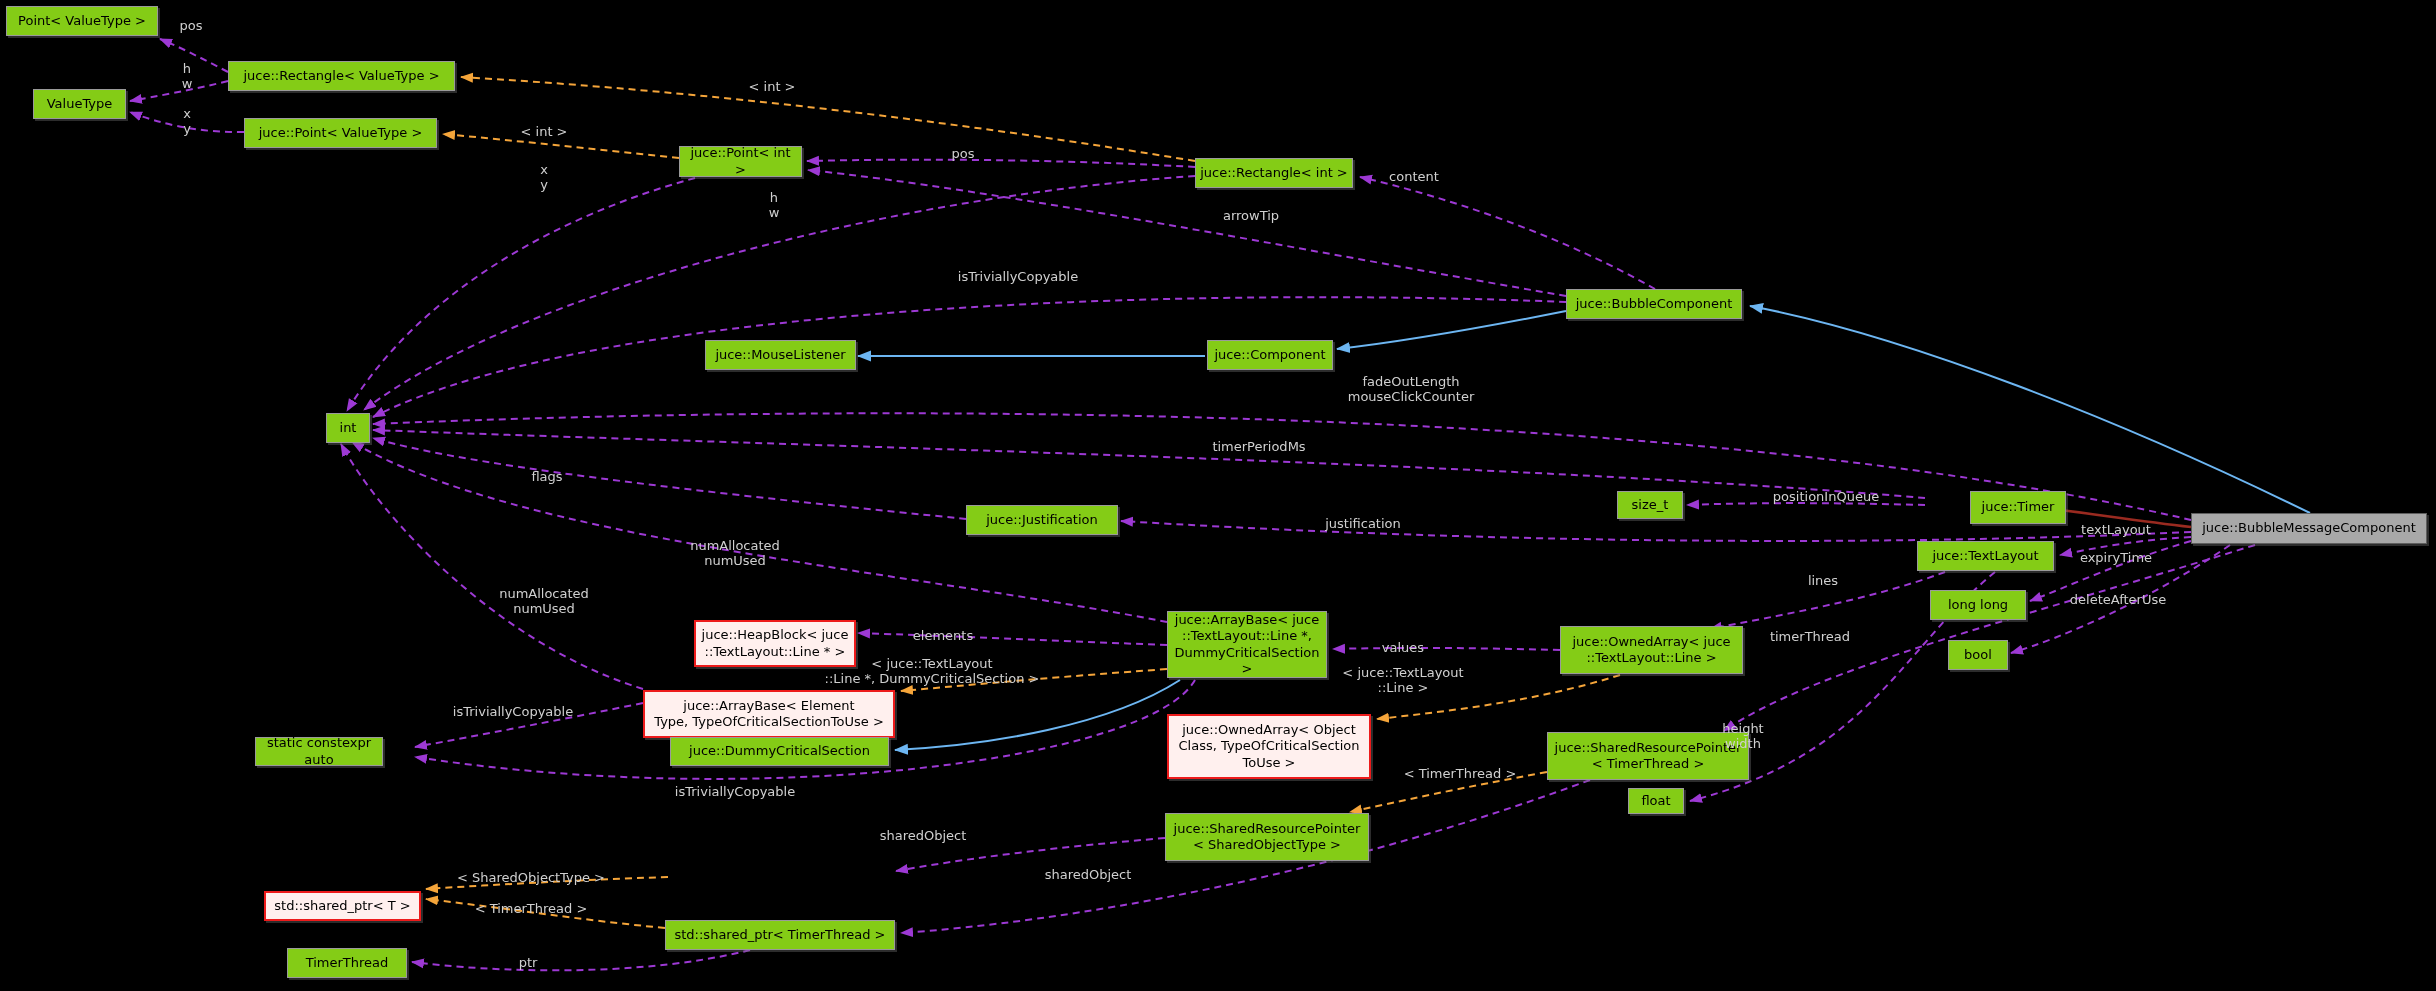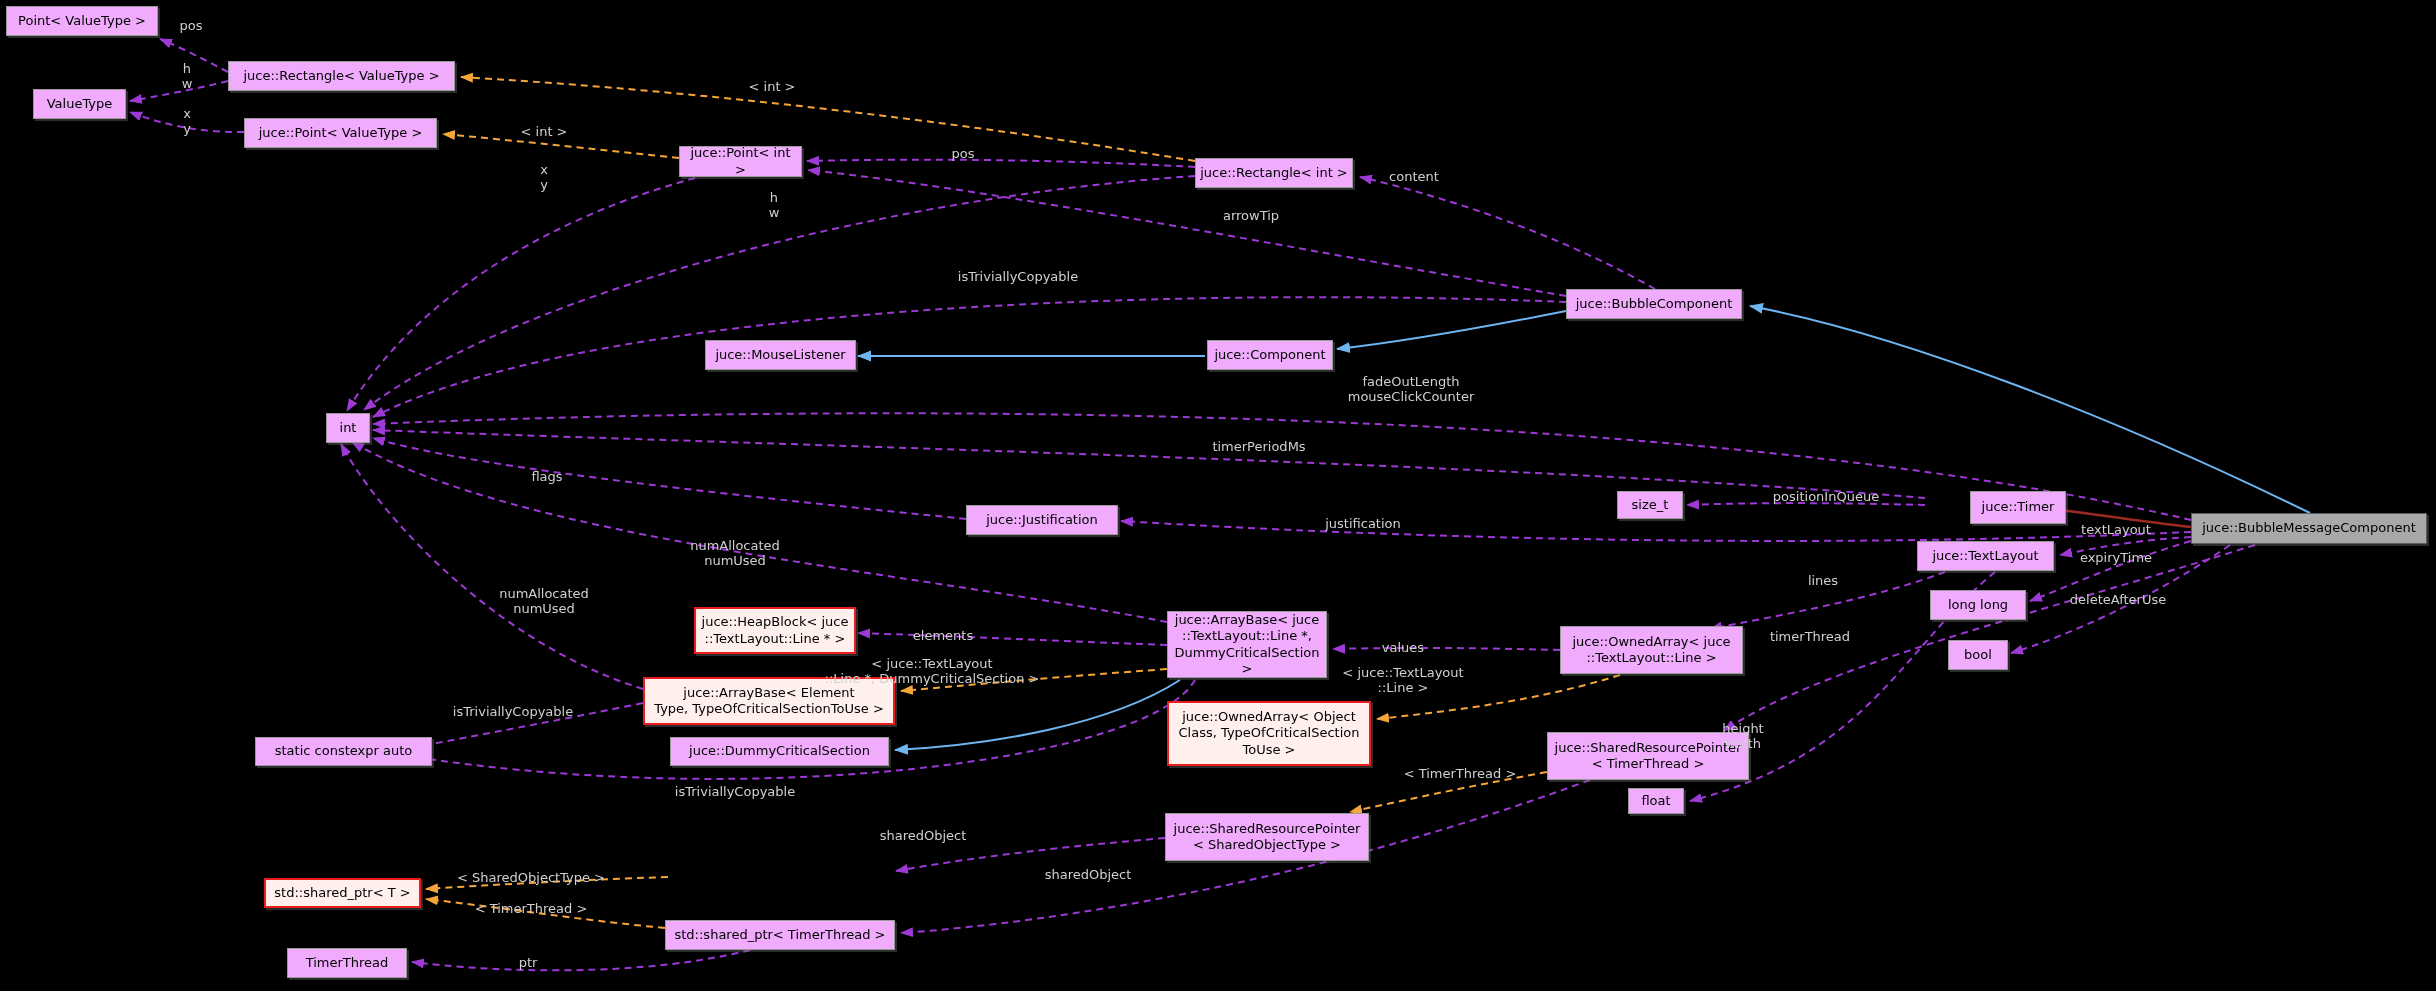--- a/index.html
+++ b/index.html
@@ -1,23 +1,23 @@
 <!DOCTYPE html>
 <html><head>
 <meta charset="utf-8">
 <style>
   html,body{margin:0;padding:0;background:#000;}
   #canvas{position:relative;width:2436px;height:991px;background:#000;overflow:hidden;
           font-family:"DejaVu Sans","Liberation Sans",sans-serif;}
   #edges{position:absolute;left:0;top:0;z-index:1;}
   .node{position:absolute;z-index:2;display:flex;align-items:center;justify-content:center;
-        background:#f0abfc;color:#000;border:1.5px solid #9a9a9a;
+        background:#84cc16;color:#000;border:1.5px solid #9a9a9a;
         font-size:13px;line-height:1.25;text-align:center;white-space:pre-line;
         box-shadow:2px 2px 0 rgba(110,110,110,.4);box-sizing:border-box;padding:1px 4px;cursor:pointer;}
-  .node.hl{border:2.5px solid #ed1b1b;background:#fff0ee;}
+  .node.hl{border:2.5px solid #ed1b1b;background:#fff0ee;margin-top:13px;}
   .node.main{background:#a8a8a8;border:1.5px solid #5e5e5e;cursor:default;}
   .elabel{position:absolute;z-index:3;transform:translate(-50%,-50%);
           color:#d0d0d0;font-size:13px;line-height:1.15;text-align:center;white-space:pre-line;}
 </style>
 </head>
 <body>
 
 <div id="canvas">
 
   <svg id="edges" width="2436" height="991" viewBox="0 0 2436 991">
@@ -108,21 +108,21 @@
   <div class="node" style="left:1167px;top:611px;width:160px;height:67px">juce::ArrayBase&lt; juce
 ::TextLayout::Line *,
 DummyCriticalSection &gt;</div>
   <div class="node" style="left:1560px;top:626px;width:183px;height:48px">juce::OwnedArray&lt; juce
 ::TextLayout::Line &gt;</div>
   <div class="node hl" style="left:1167px;top:701px;width:204px;height:65px">juce::OwnedArray&lt; Object
 Class, TypeOfCriticalSection
 ToUse &gt;</div>
   <div class="node hl" style="left:643px;top:677px;width:252px;height:48px">juce::ArrayBase&lt; Element
 Type, TypeOfCriticalSectionToUse &gt;</div>
-  <div class="node" style="left:255px;top:737px;width:177px;height:29px">static constexpr auto</div>
+  <div class="node" style="left:255px;top:737px;width:128px;height:29px">static constexpr auto</div>
   <div class="node" style="left:670px;top:737px;width:219px;height:29px">juce::DummyCriticalSection</div>
   <div class="node" style="left:1547px;top:732px;width:202px;height:48px">juce::SharedResourcePointer
 &lt; TimerThread &gt;</div>
   <div class="node" style="left:1628px;top:788px;width:56px;height:26px">float</div>
   <div class="node" style="left:1165px;top:813px;width:204px;height:48px">juce::SharedResourcePointer
 &lt; SharedObjectType &gt;</div>
   <div class="node hl" style="left:264px;top:878px;width:157px;height:30px">std::shared_ptr&lt; T &gt;</div>
   <div class="node" style="left:665px;top:920px;width:230px;height:30px">std::shared_ptr&lt; TimerThread &gt;</div>
   <div class="node" style="left:287px;top:948px;width:120px;height:30px">TimerThread</div>
 

